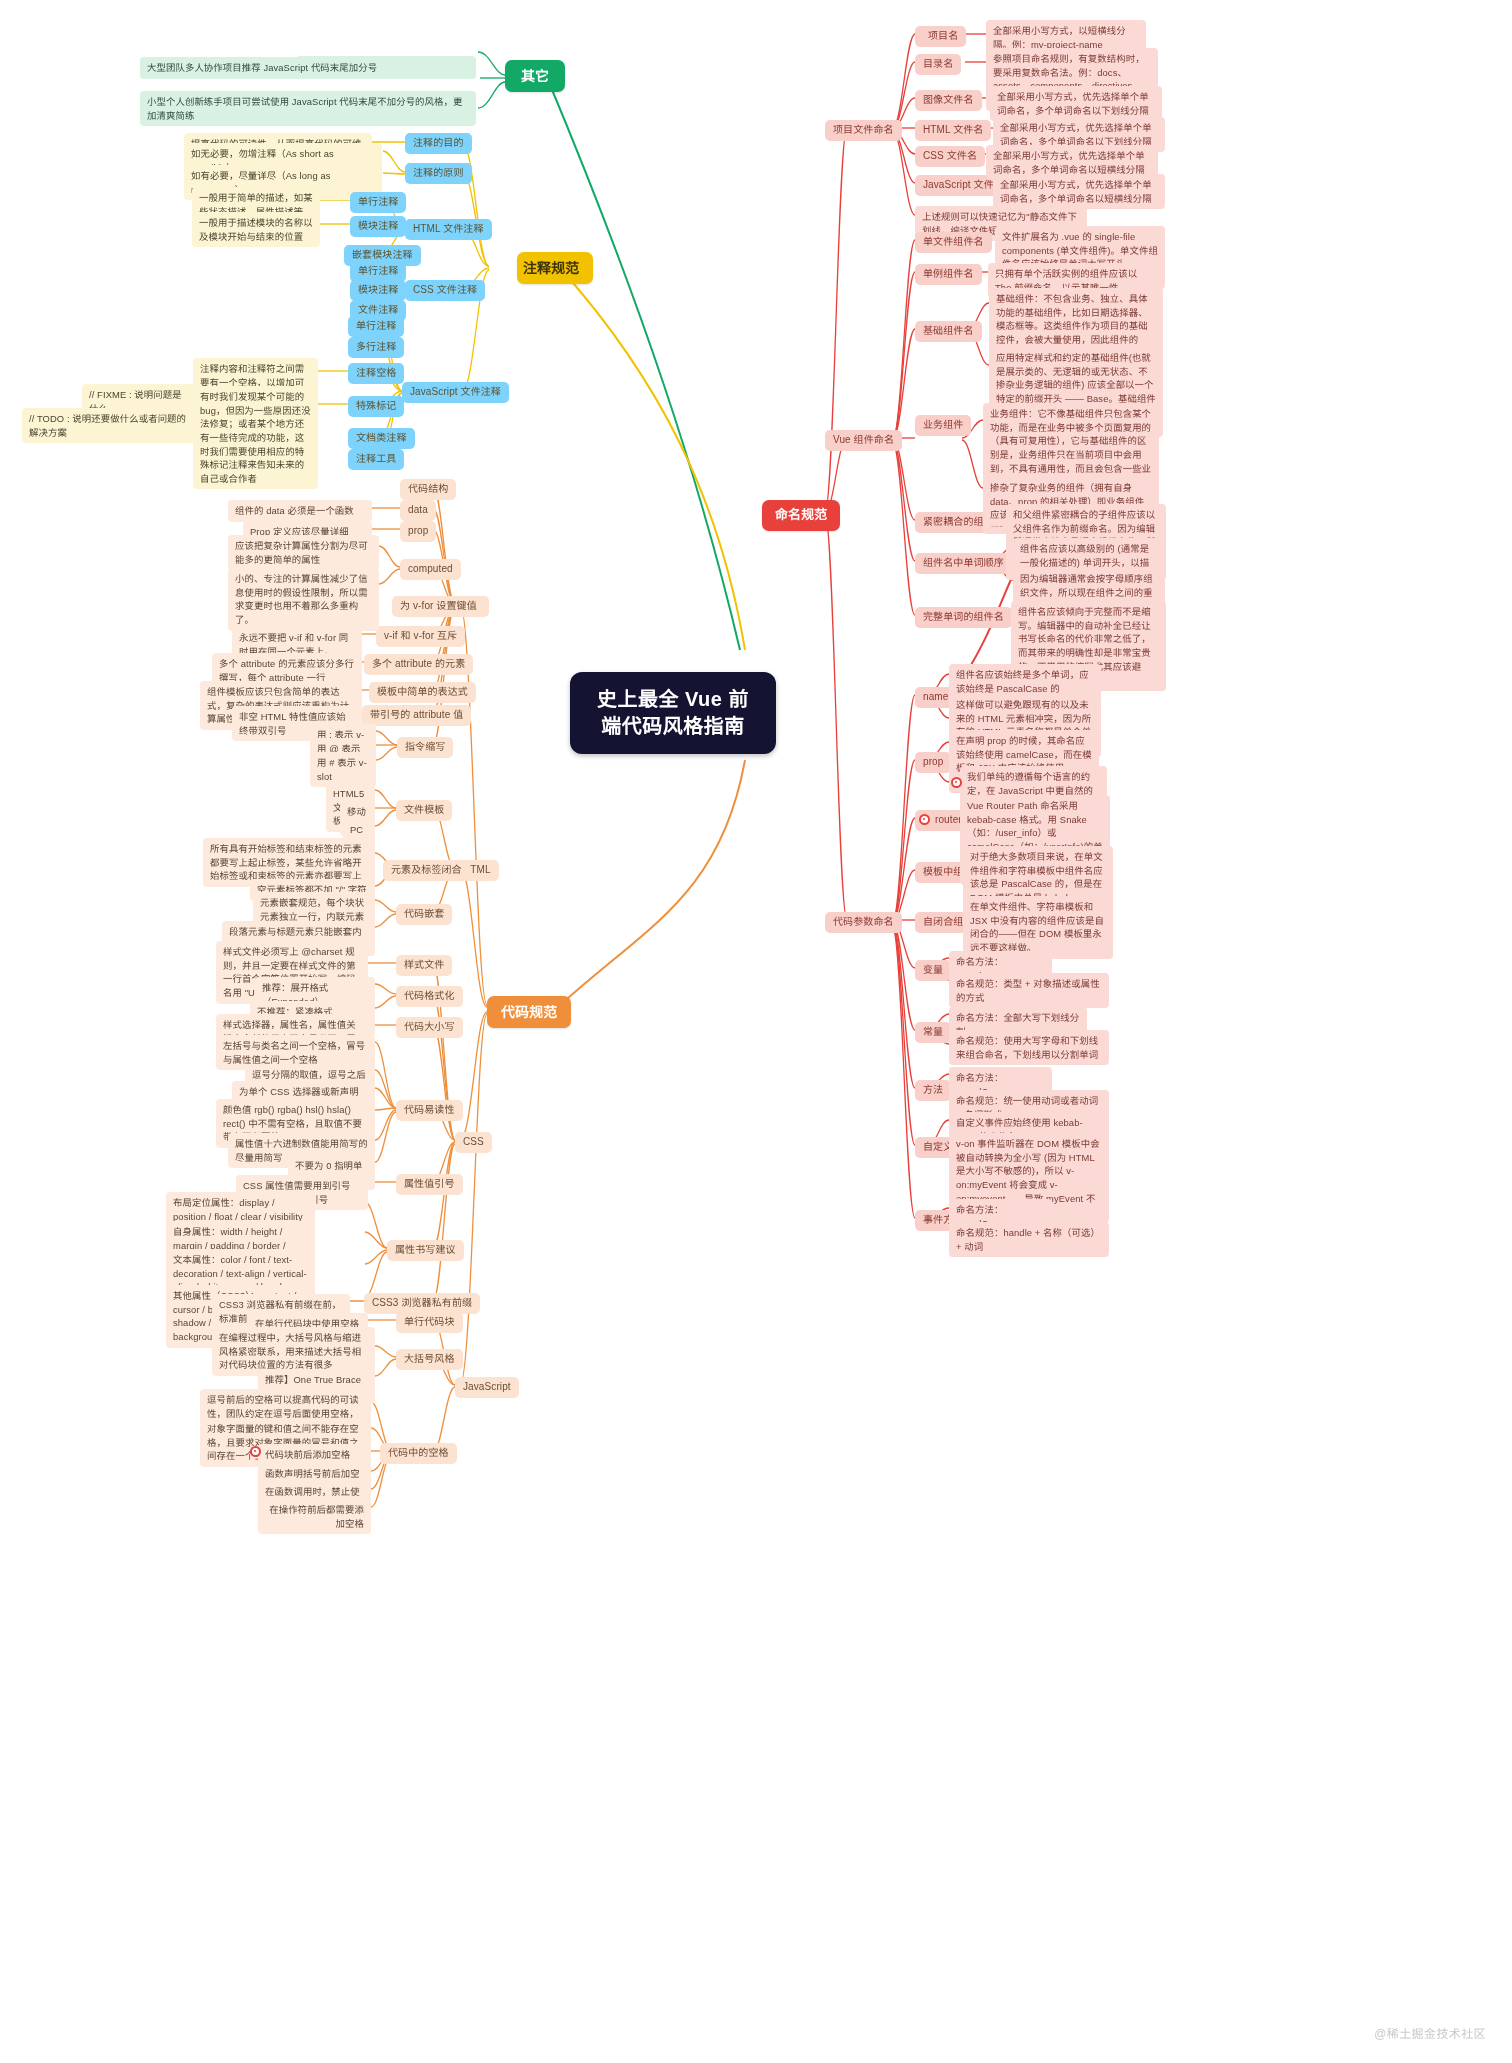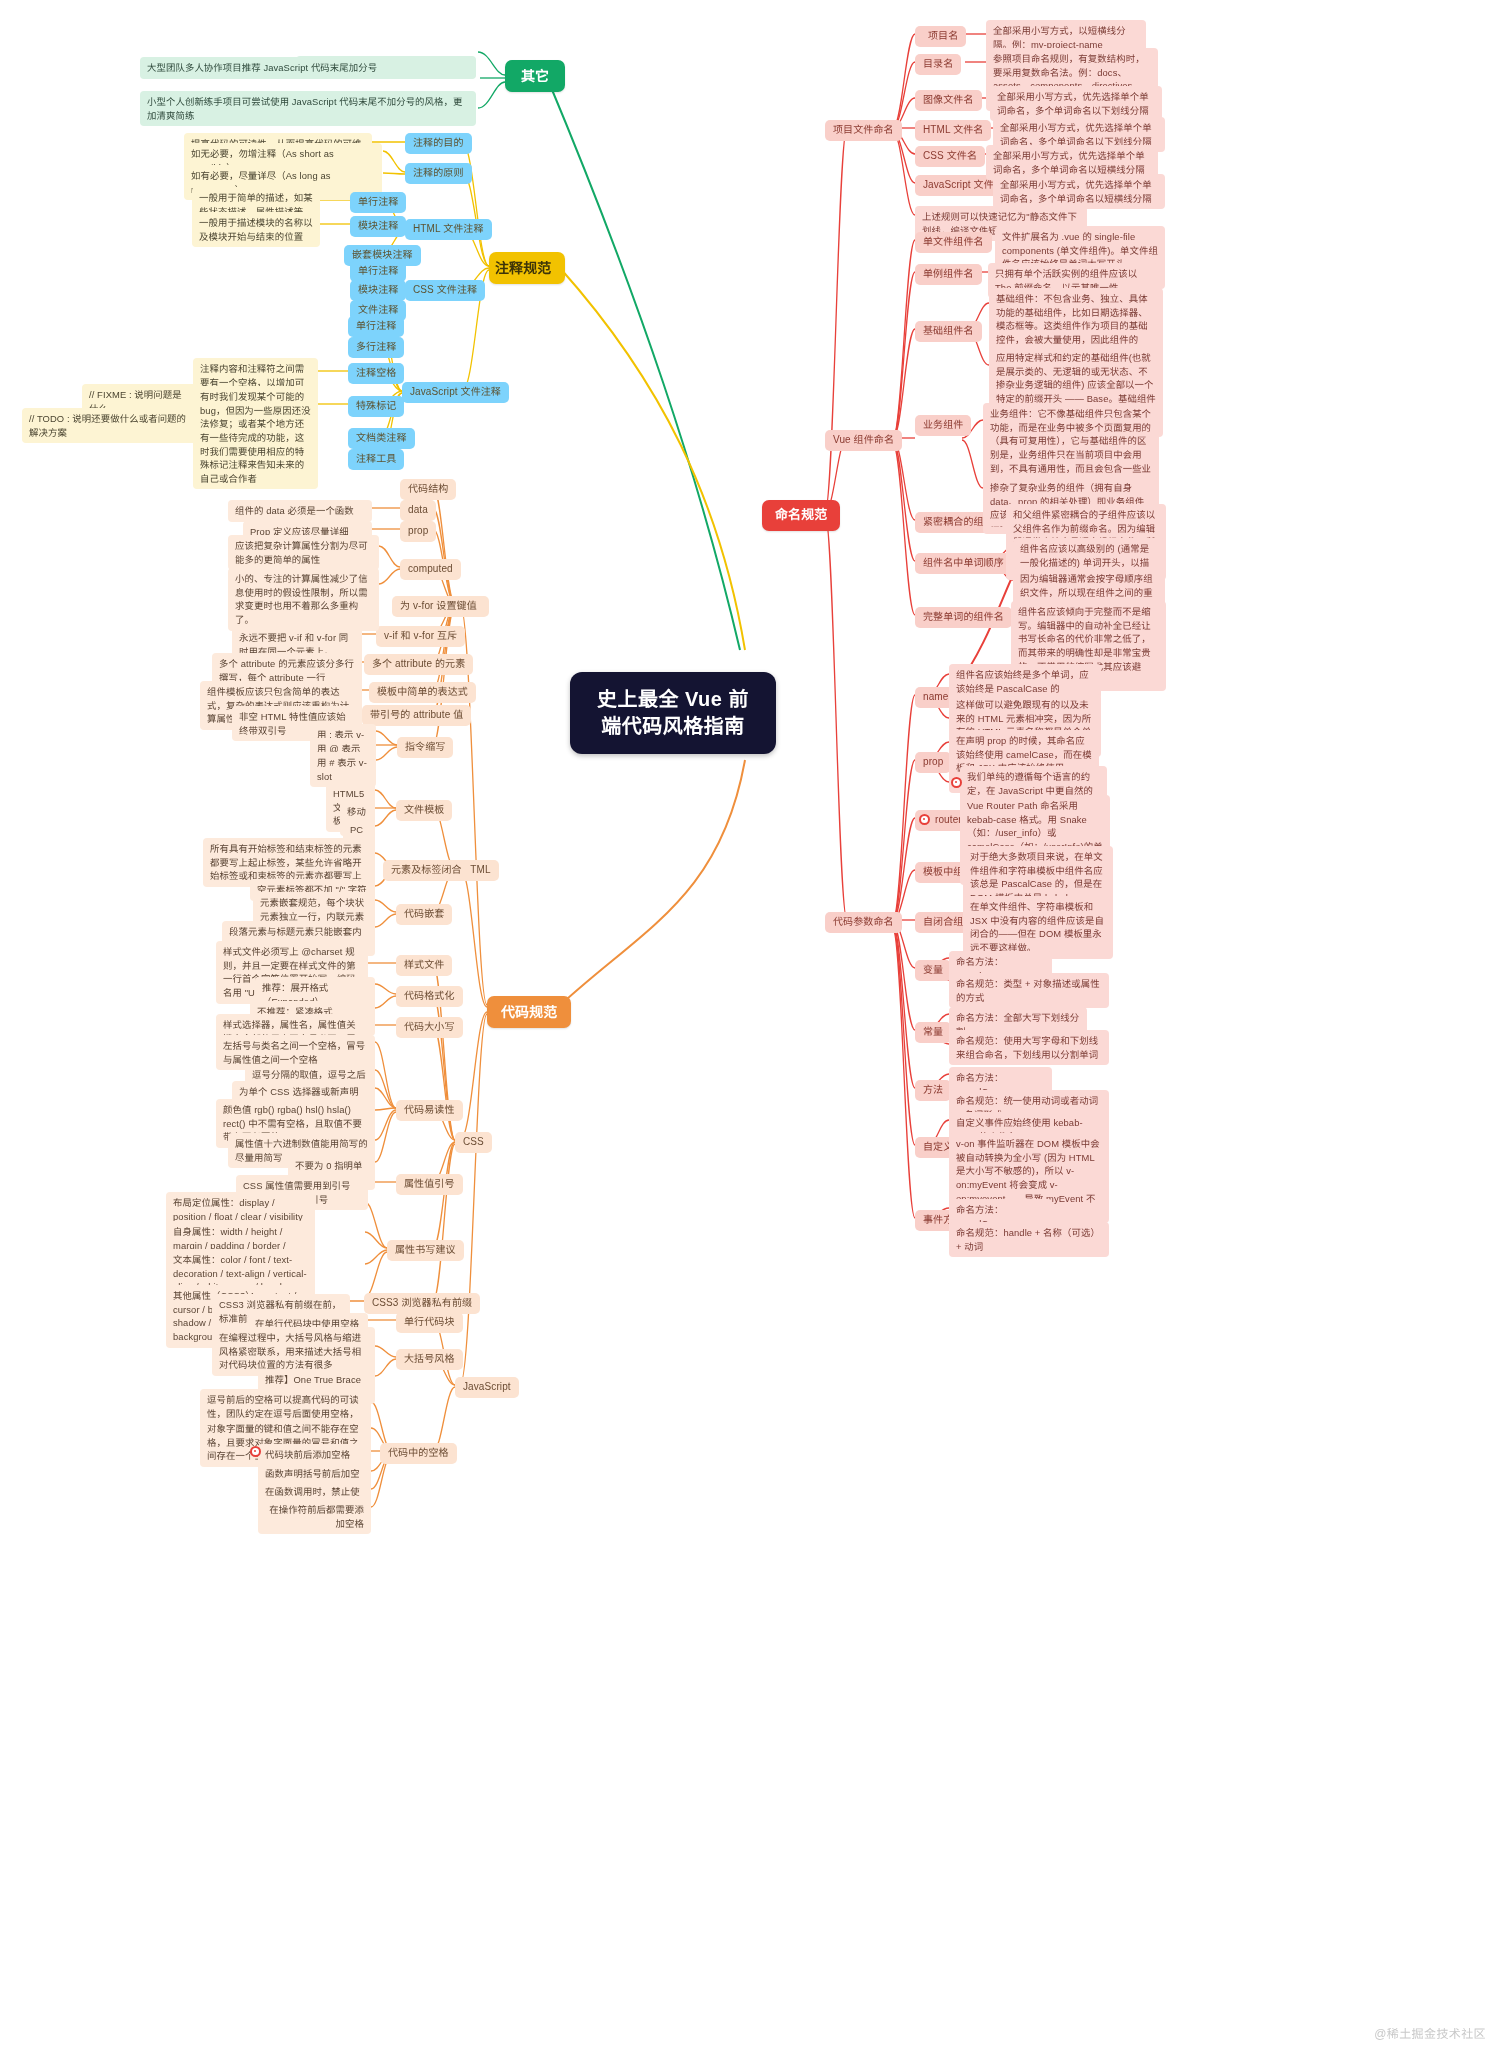--- a/index.html
+++ b/index.html
@@ -265,21 +265,21 @@
 <div class="node g-leaf" style="left:296px;top:40px;width:180px;margin-top:16px;">
   <span>缩进换行请使用两个空格</span>
 </div>
 <div class="node g-leaf" style="left:140px;top:57px;width:336px;">
   <span>大型团队多人协作项目推荐 JavaScript 代码末尾加分号</span>
 </div>
 <div class="node g-leaf" style="left:140px;top:91px;width:336px;">
   <span>小型个人创新练手项目可尝试使用 JavaScript 代码末尾不加分号的风格，更加清爽简练</span>
 </div>
 
-<div class="node y-root" style="left:489px;top:252px;padding-left:6px;">
+<div class="node y-root" style="left:517px;top:252px;padding-left:6px;">
   <span>注释规范</span>
 </div>
 
 <div class="node lbl y-lbl" style="left:405px;top:133px;">
   <span>注释的目的</span></div>
 <div class="node lbl y-lbl" style="left:405px;top:163px;">
   <span>注释的原则</span></div>
 <div class="node lbl y-lbl" style="left:405px;top:219px;">
   <span>HTML 文件注释</span></div>
 <div class="node lbl y-lbl" style="left:405px;top:280px;">

